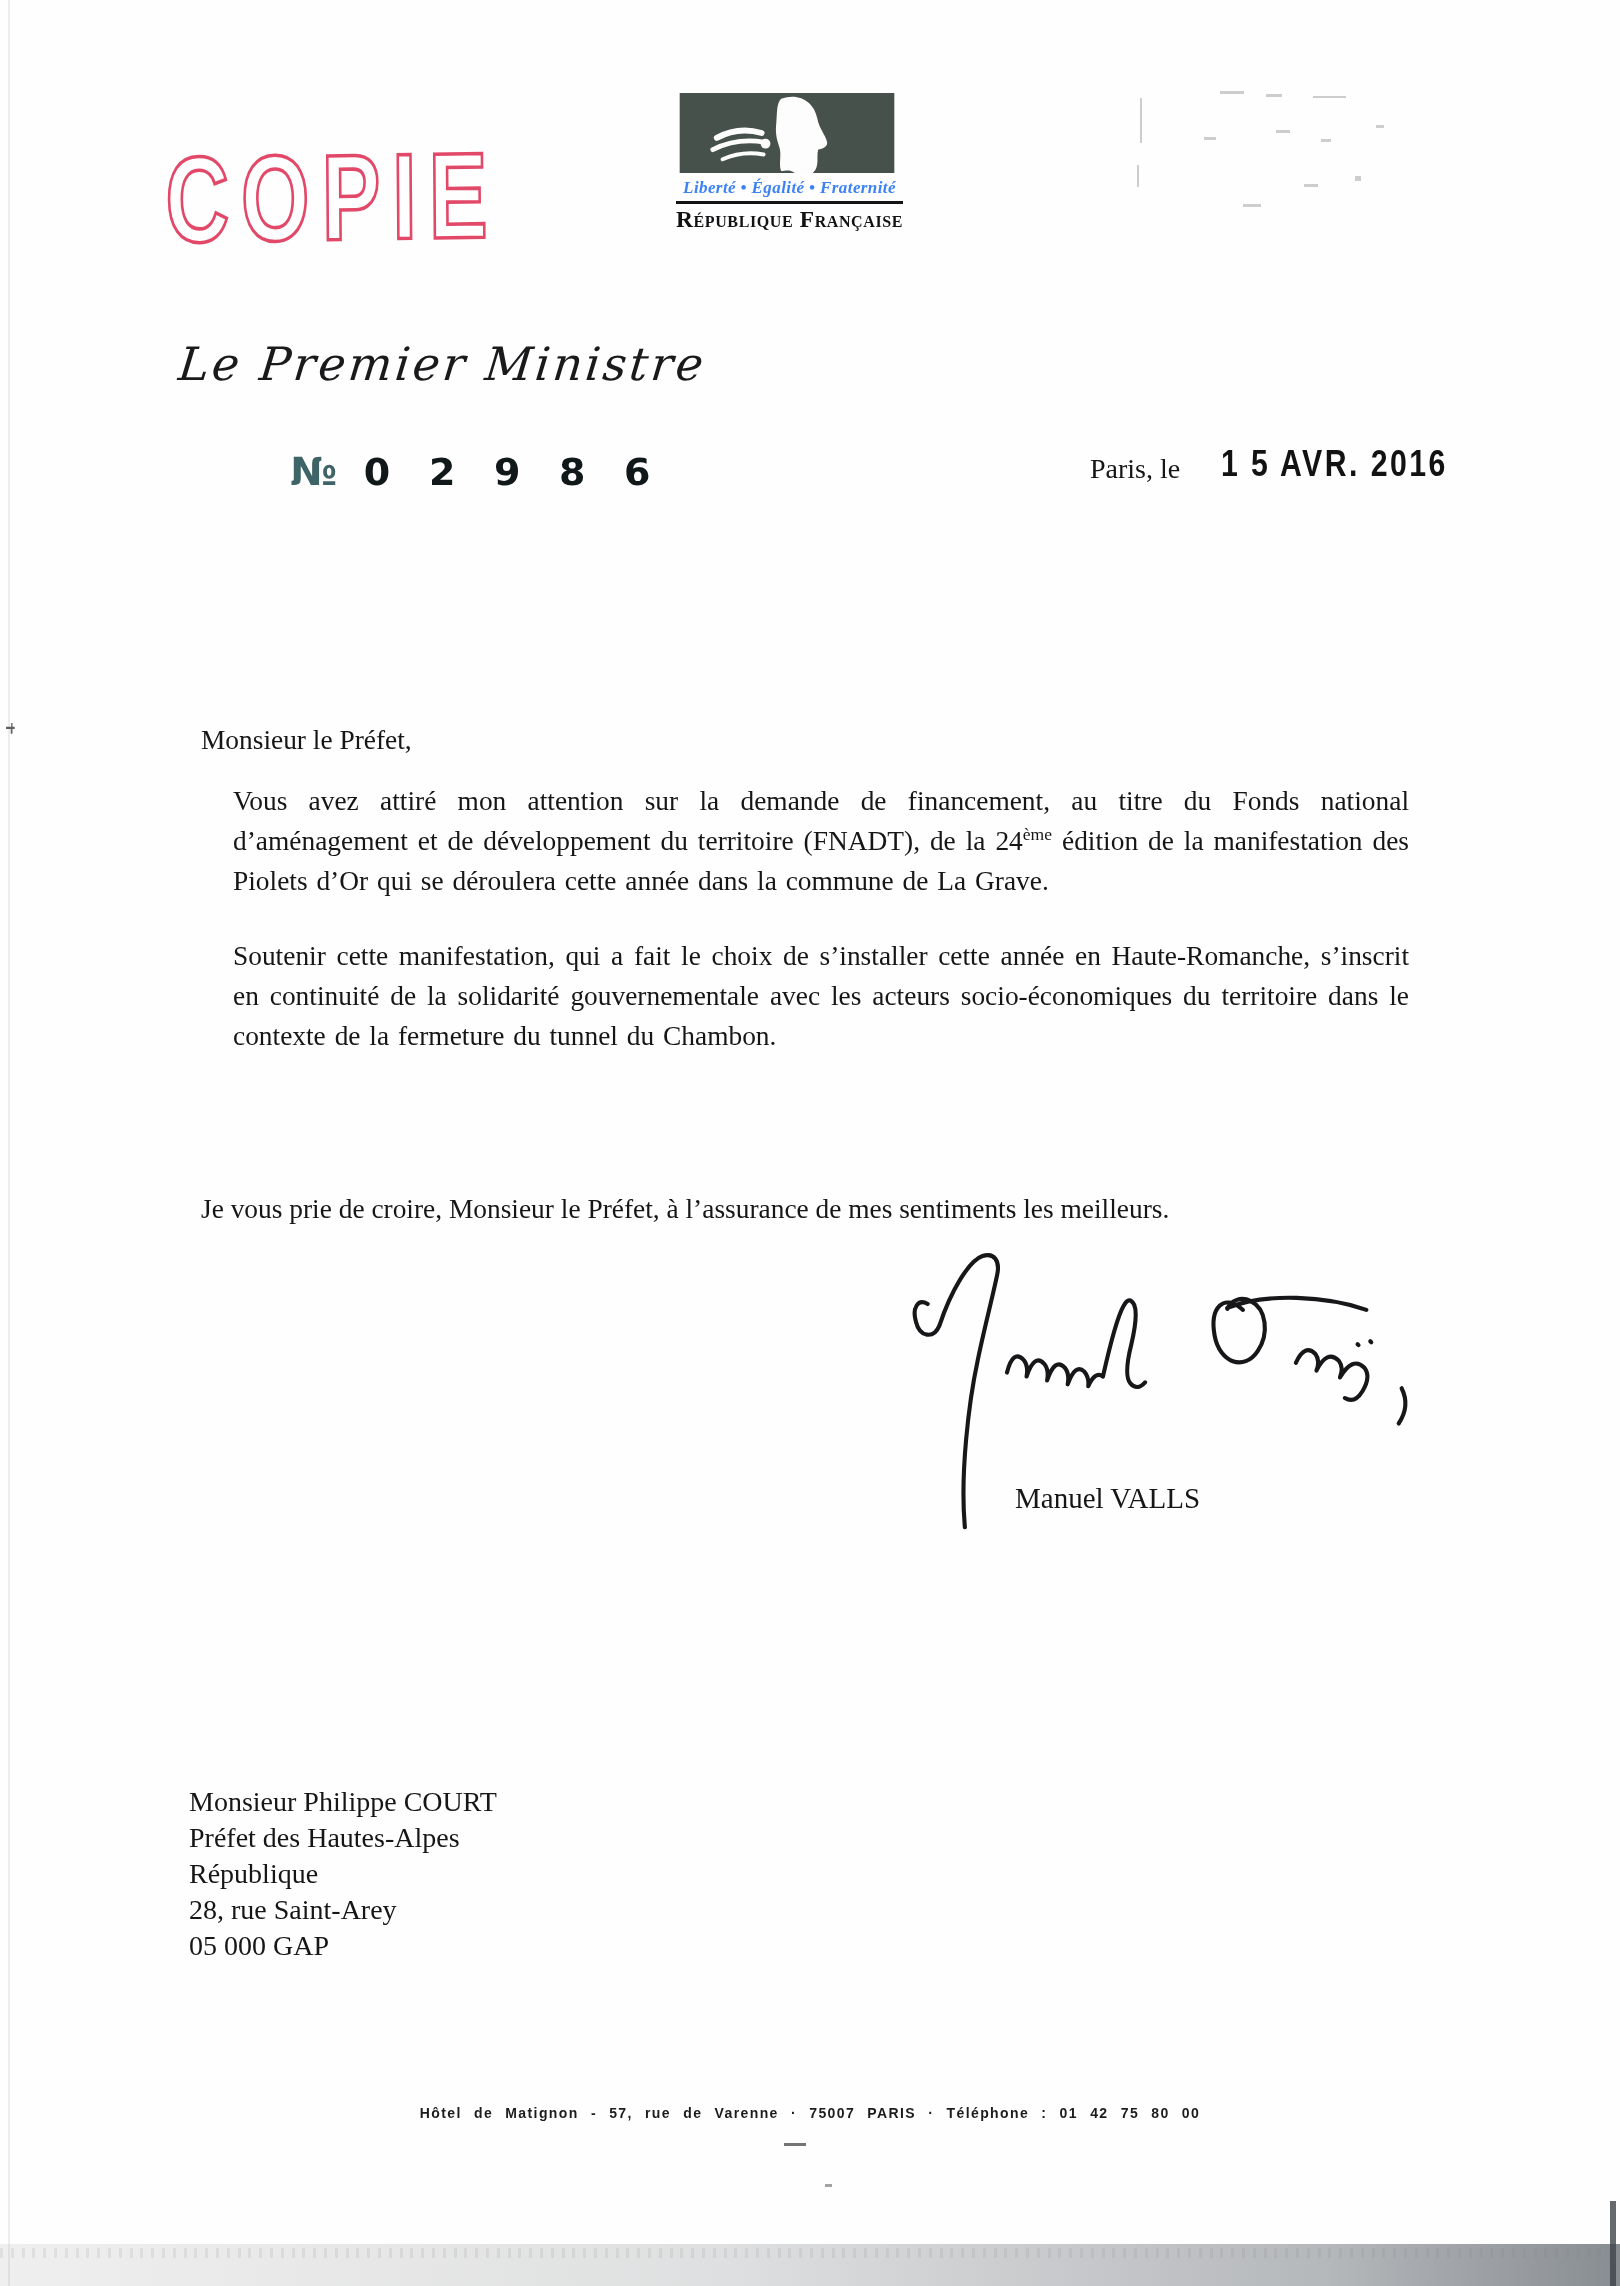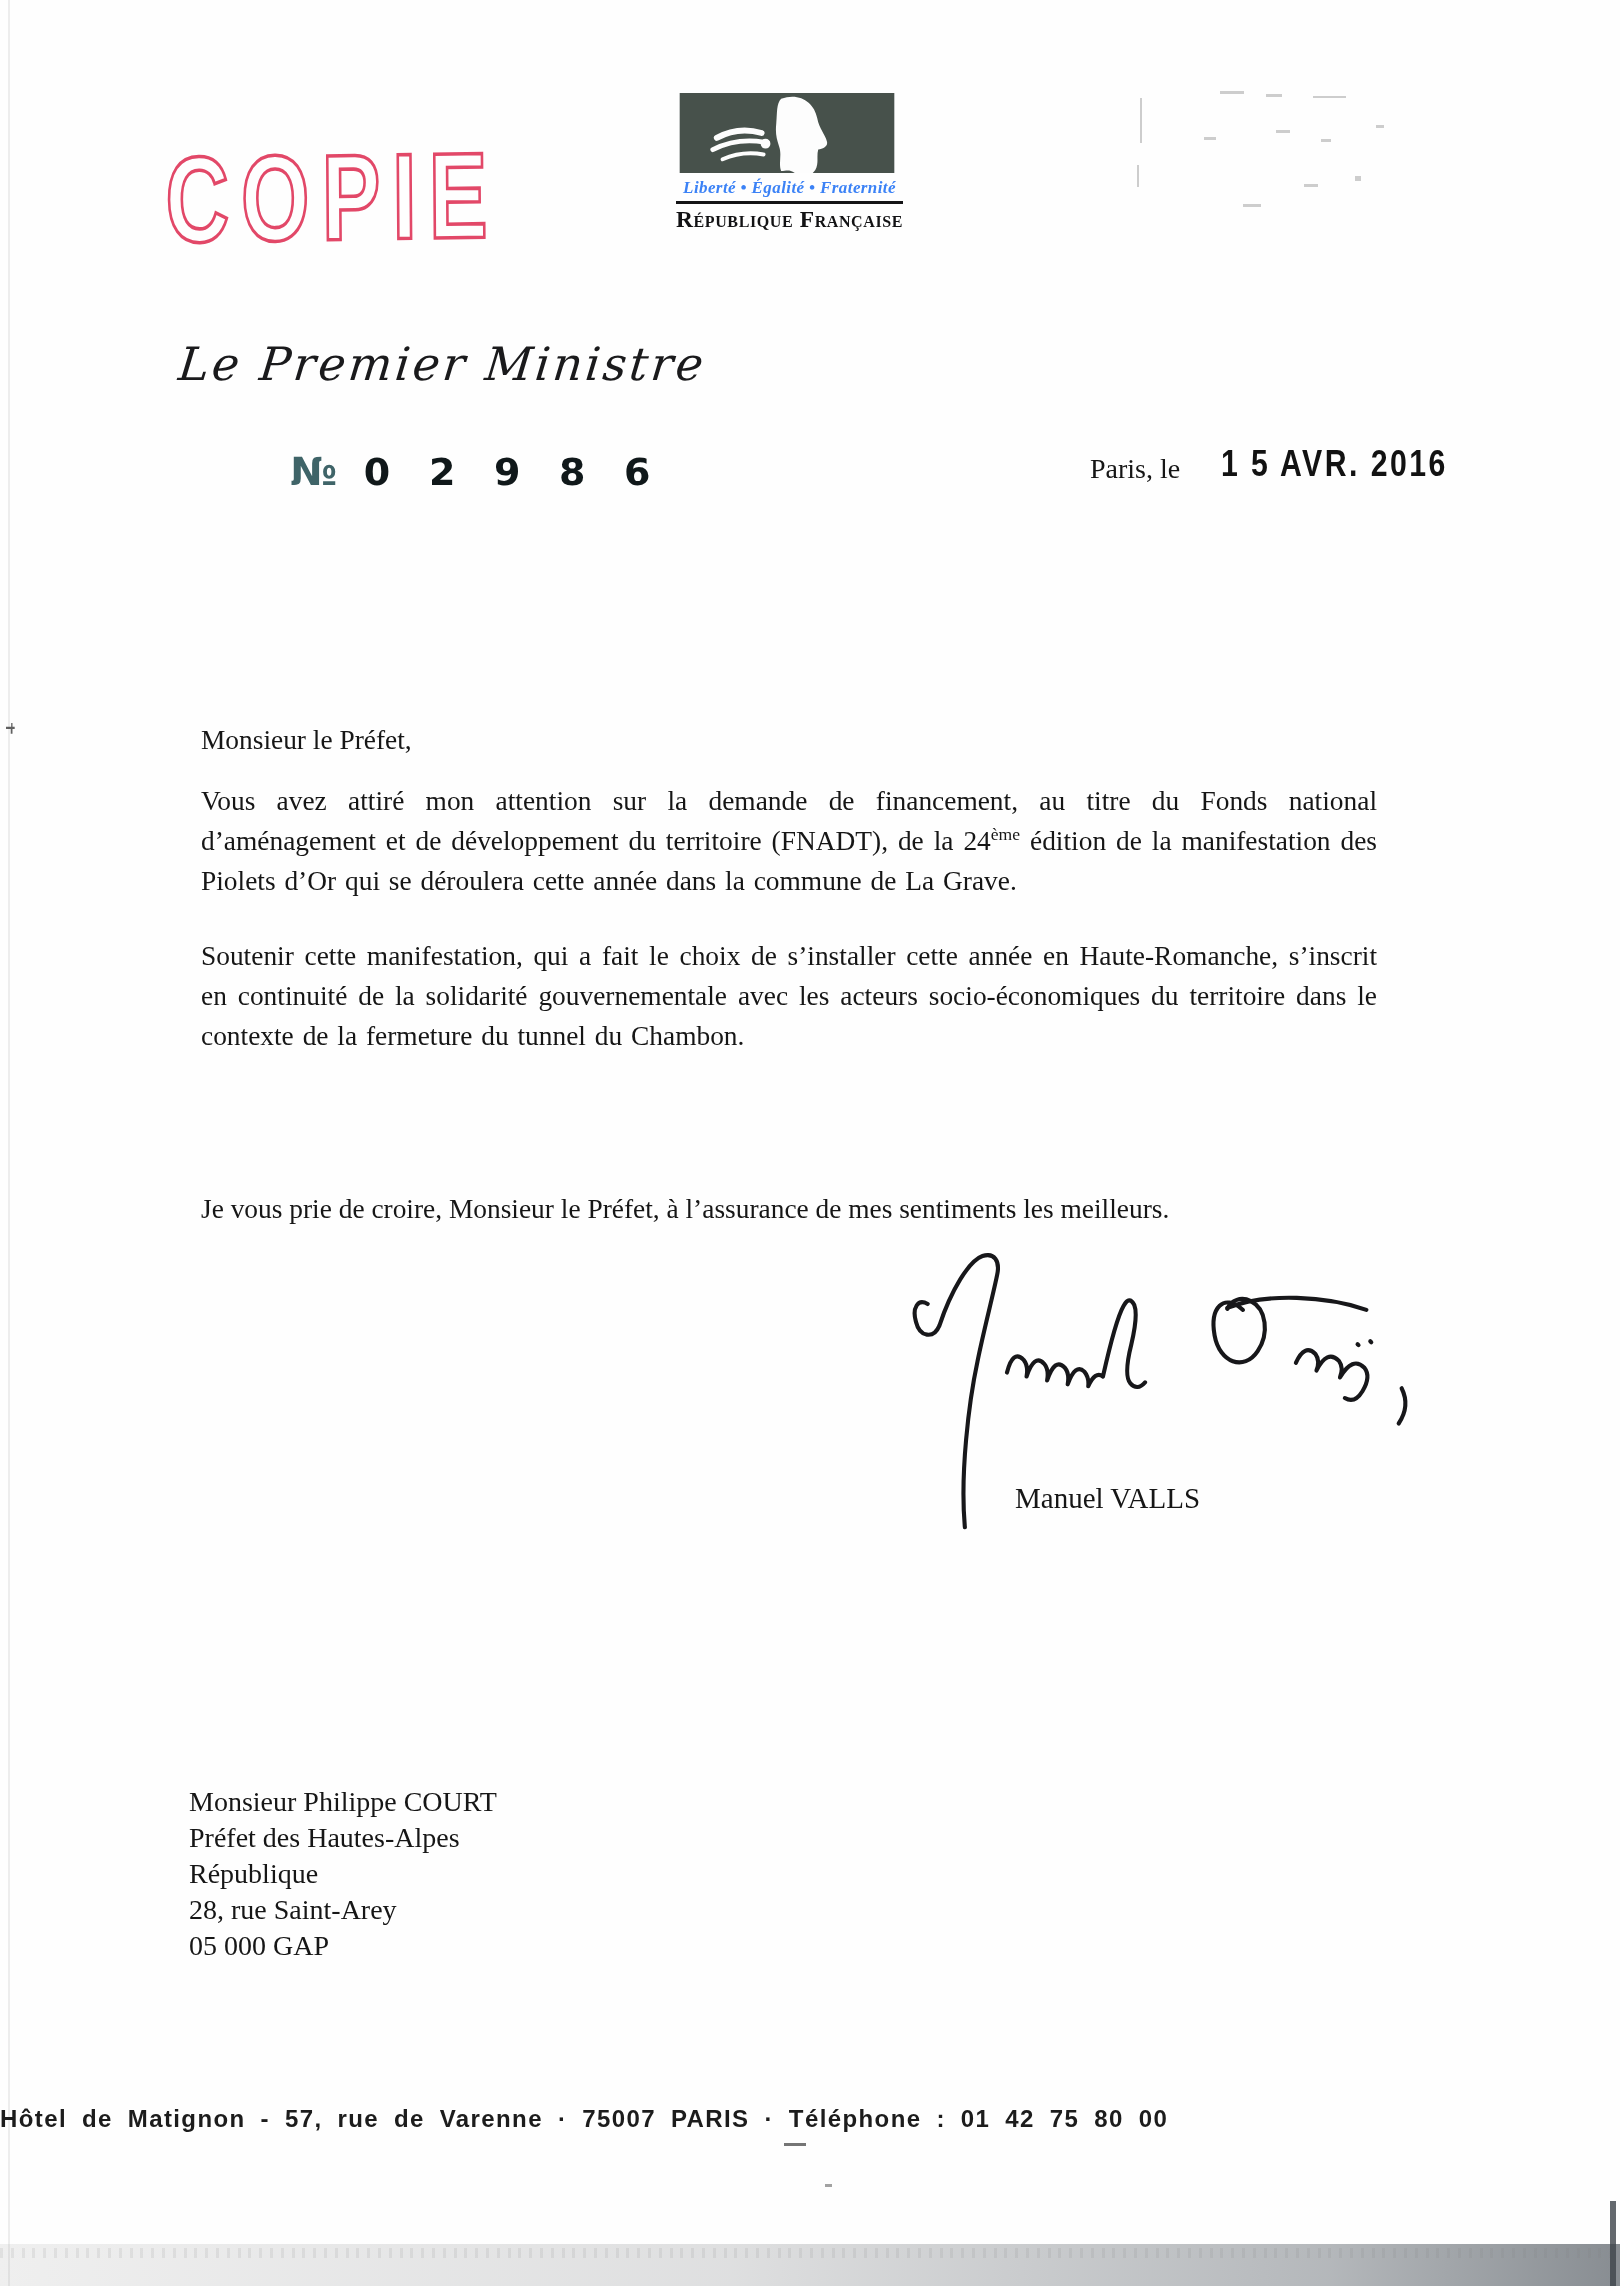--- a/index.html
+++ b/index.html
@@ -70,31 +70,31 @@
   
   .place{position:absolute;left:1090px;top:453px;font-size:28px;white-space:nowrap;}
   .datestamp{
     position:absolute;left:1221px;top:443px;
     font-family:"Liberation Sans", sans-serif;font-weight:700;font-size:36px;
     letter-spacing:2.9px;color:#121212;
     transform:scaleX(.84);transform-origin:left top;white-space:nowrap;
   }
   
   .bodytext{position:absolute;left:201px;width:1176px;font-size:27.4px;line-height:40px;margin:0;}
-  .just{text-align:justify;word-spacing:2px;}
+  .just{text-align:justify;word-spacing:2px;margin-left:32px;}
   sup{font-size:17.6px;line-height:0;}
   
   .sig{position:absolute;left:912px;top:1253px;}
   .signer{position:absolute;left:1015px;top:1482px;font-size:29px;white-space:nowrap;}
   
   .recipient{position:absolute;left:189px;top:1784px;font-size:28px;line-height:36px;}
   
   .footer{
-    position:absolute;left:0;top:2105px;width:1620px;
-    font-family:"Liberation Sans", sans-serif;font-weight:700;font-size:24px;
+    position:absolute;left:0;top:2105px;width:1620px;text-align:center;
+    font-family:"Liberation Sans", sans-serif;font-weight:700;font-size:14px;
     letter-spacing:1.4px;word-spacing:6.9px;color:#1c1c1c;white-space:nowrap;
   }
 </style>
 </head>
 <body>
 
 <div class="page">
 
   <div class="edge-left"></div>
   <div class="speck-left"></div>

